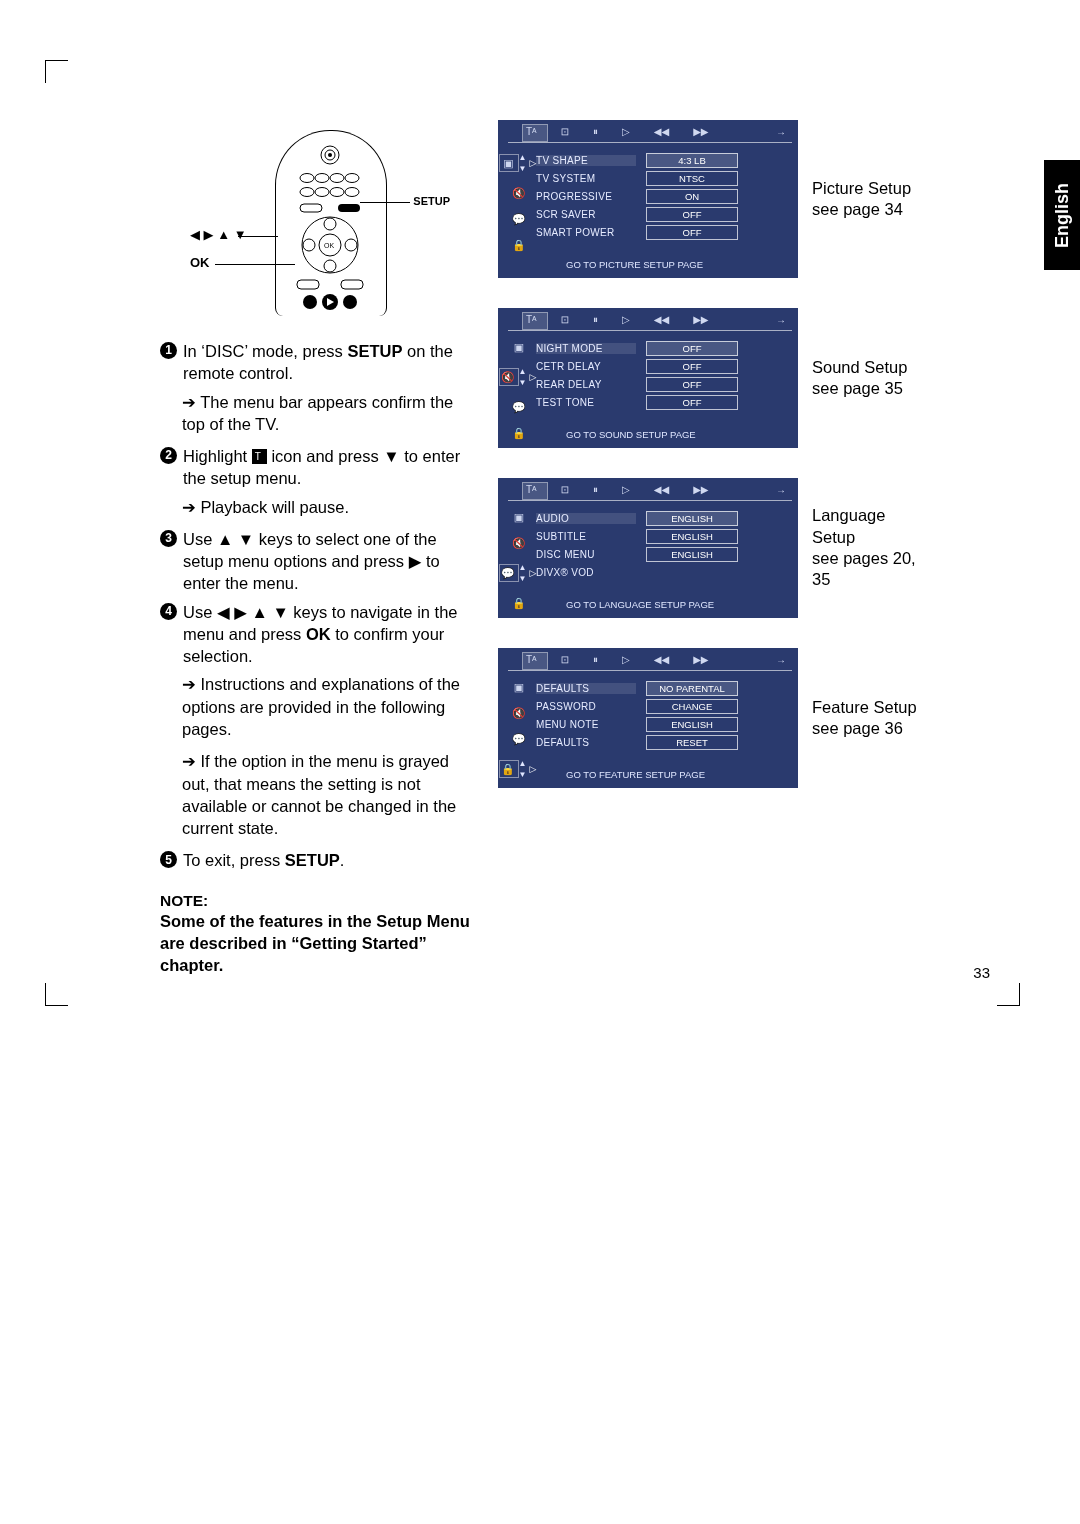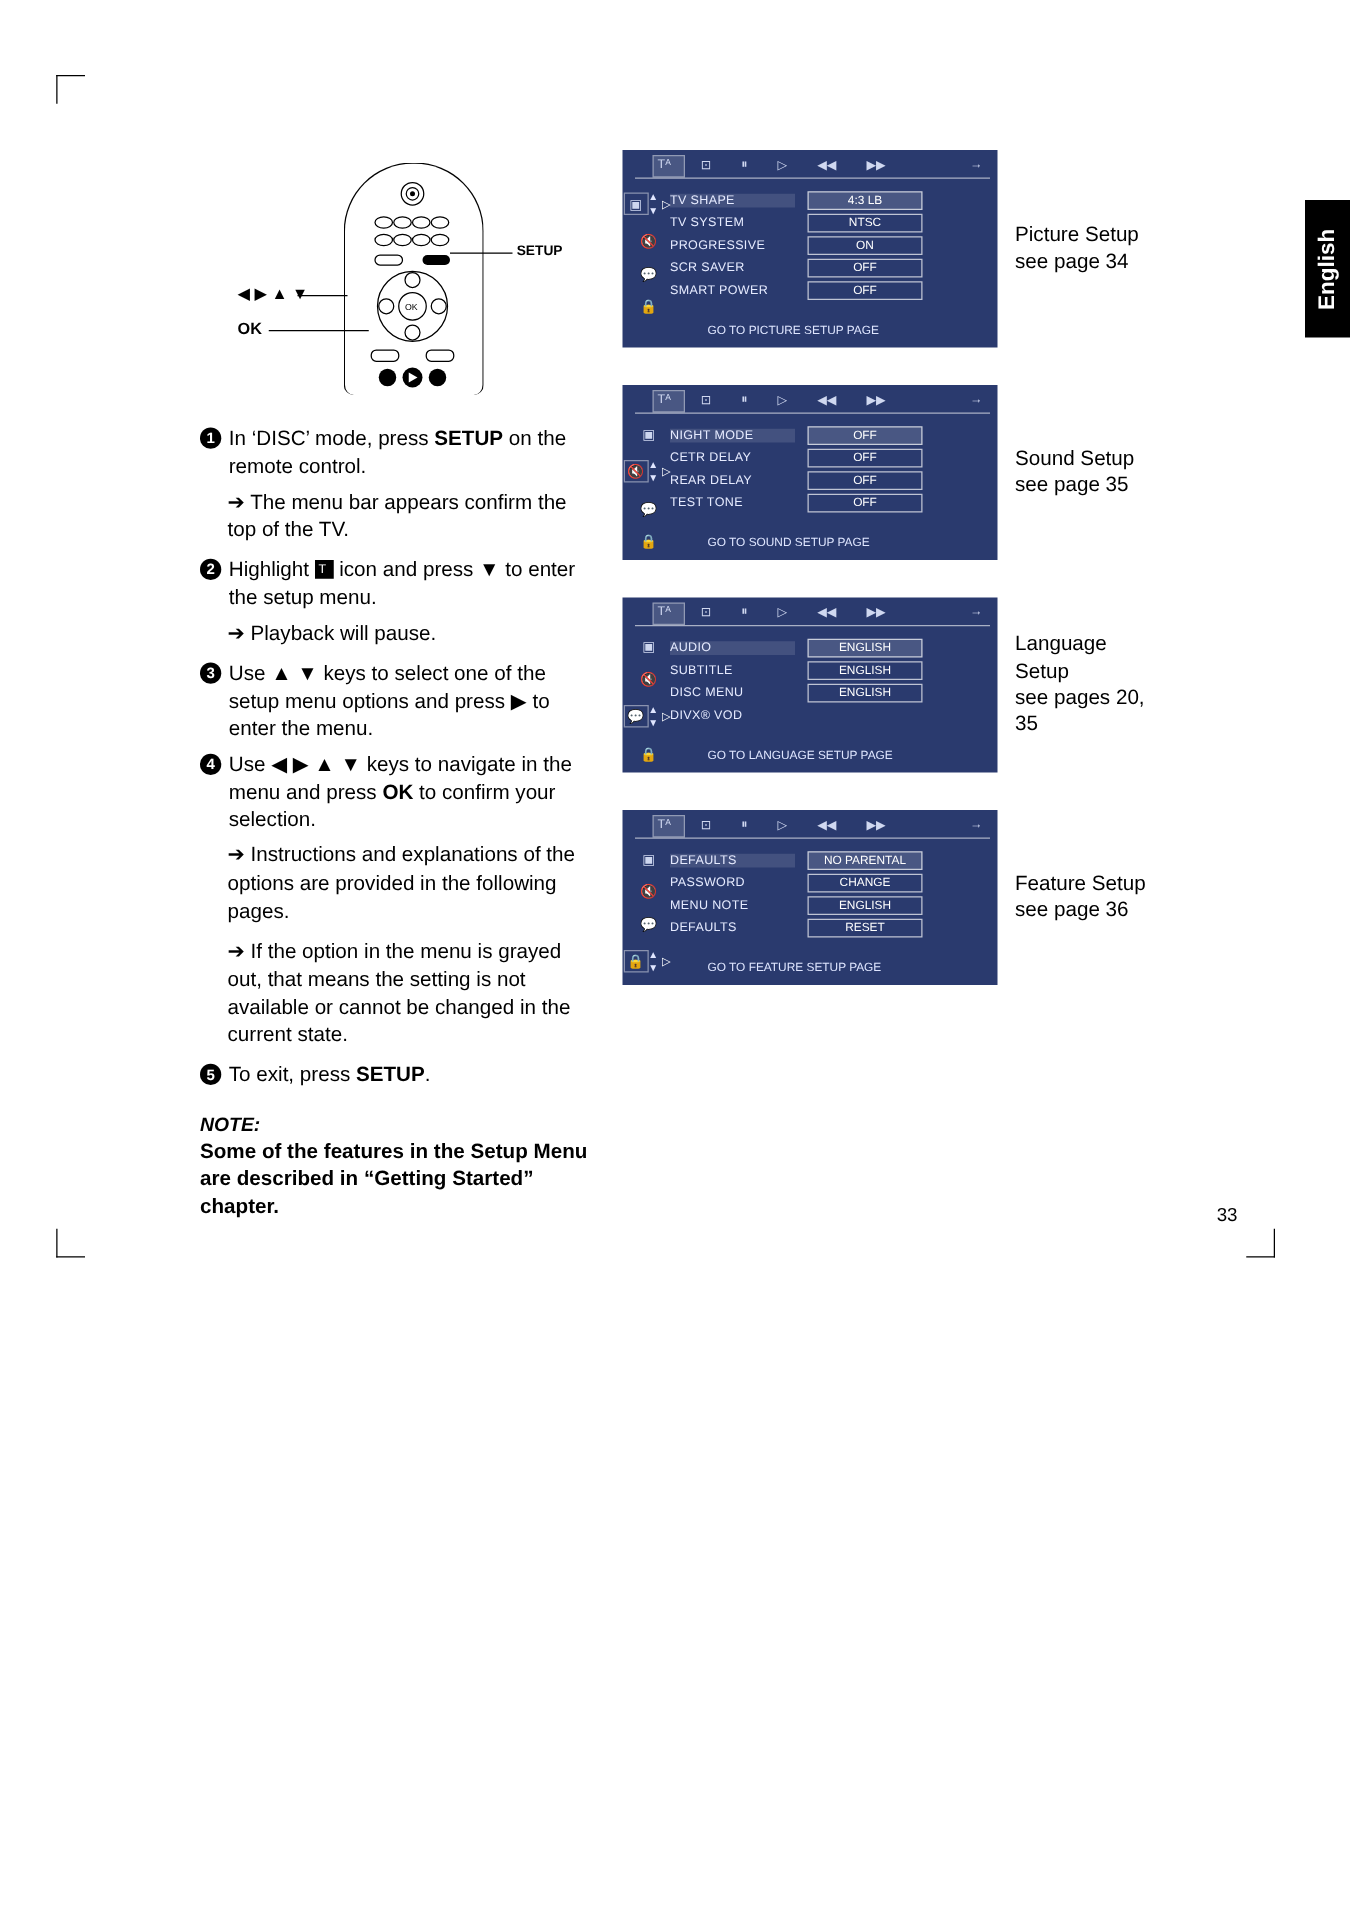--- a/index.html
+++ b/index.html
@@ -102,21 +102,20 @@
   .sub {
     font-size: 16.5px;
     line-height: 1.35;
     margin: 0 0 10px 22px;
   }
   .arrow-right::before { content: "➔ "; }
   .note-h {
     font-weight: bold;
     font-size: 15.5px;
     margin-top: 20px;
-    font-style: italic;
   }
   .note-b {
     font-weight: bold;
     font-size: 16.5px;
     line-height: 1.35;
   }
   .lang-tab {
     position: absolute;
     right: 0;
     top: 160px;

